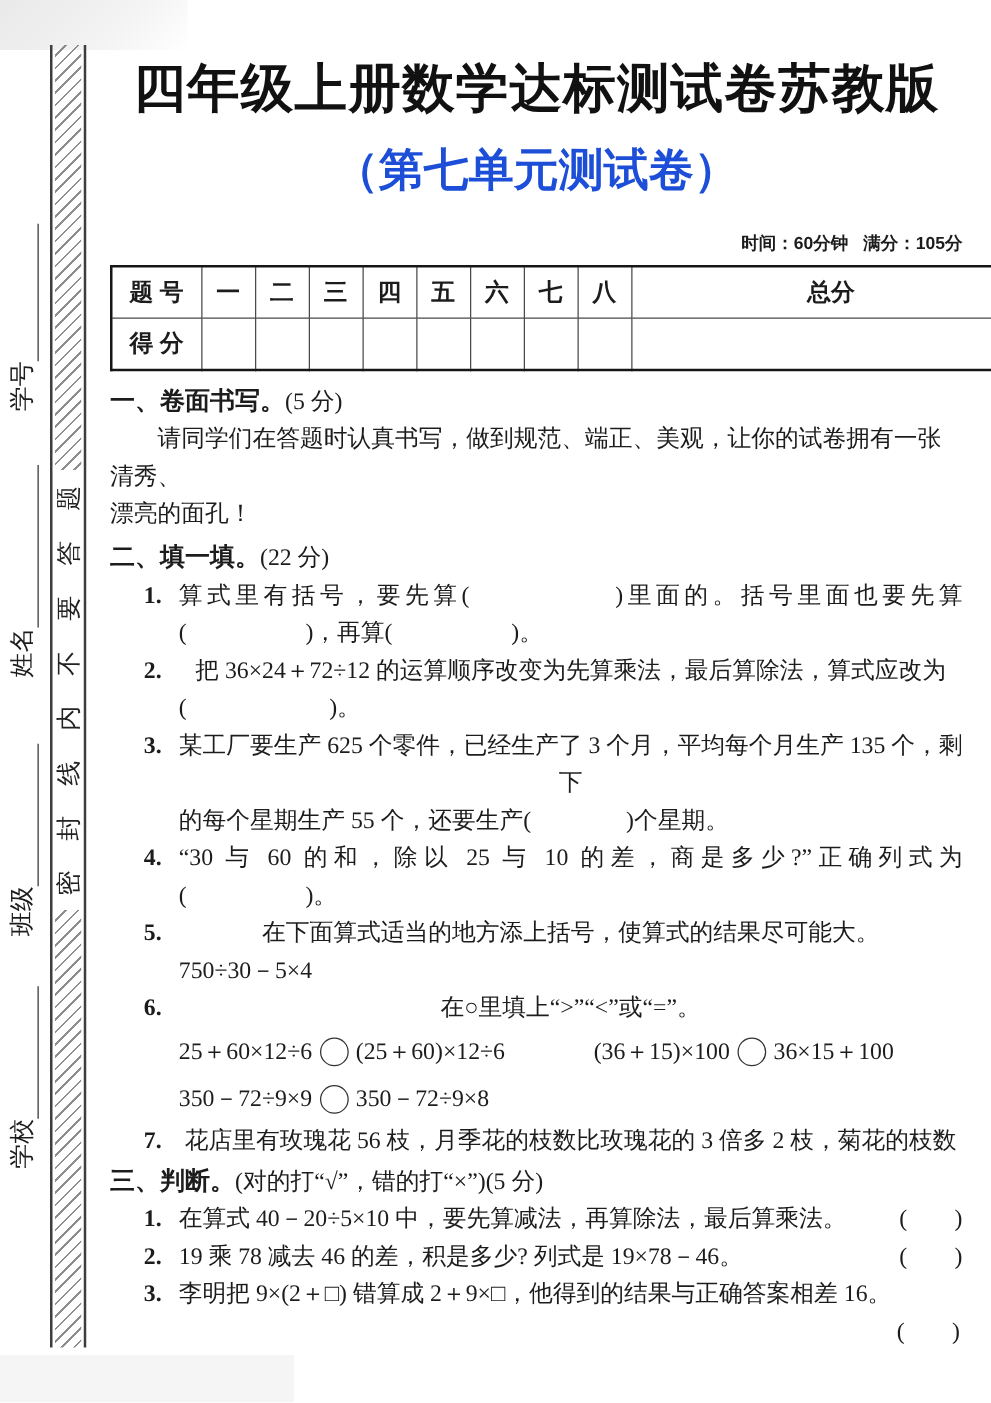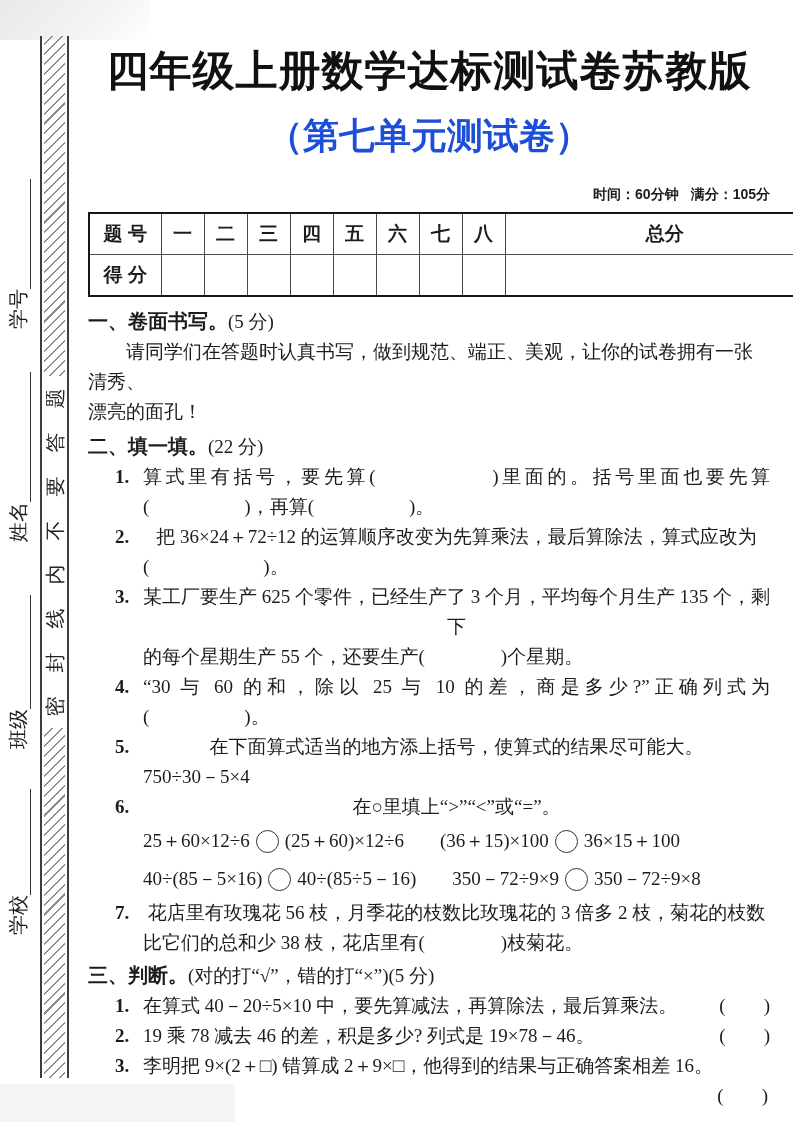--- a/index.html
+++ b/index.html
@@ -60,21 +60,21 @@
   .line{font-size:19px;line-height:30px;}
   .indent{text-indent:38px;}
   .qline{display:flex;padding-left:27px;}
   .qnum{flex:none;width:28px;font-weight:700;}
   .qtext{display:block;flex:1;min-width:0;text-align:center;}
   .stretch{text-align:justify;text-align-last:justify;}
   .cont{padding-left:55px;}
   .ans{flex:none;margin-left:auto;text-align:right;}
   .ansline{text-align:right;padding-right:2px;}
 
-  .q6row{display:flex;align-items:center;padding-left:55px;height:38px;font-size:19px;}
+  .q6row{display:flex;align-items:center;padding-left:55px;height:38px;font-size:19px;gap:35px;}
   .pair{display:inline-flex;align-items:center;white-space:nowrap;}
   .pair + .pair{margin-left:36px;}
   .cmp-circle{display:inline-block;width:21px;height:21px;border:1.5px solid #333;
     border-radius:50%;margin:0 6px;flex:none;}
 </style>
 </head>
 <body>
 
 <div class="page">
   <div class="corner-shade"></div>
@@ -219,36 +219,30 @@
           <span>(25＋60)×12÷6</span>
       </span>
       <span class="pair">
         <span>(36＋15)×100</span>
           <span class="cmp-circle"></span>
           <span>36×15＋100</span>
       </span>
     </div>
     <div class="q6row">
       <span class="pair">
-        <span>40÷(85－5×16)</span>
-          <span class="cmp-circle"></span>
-          <span>40÷(85÷5－16)</span>
-      </span>
-      <span class="pair">
         <span>350－72÷9×9</span>
           <span class="cmp-circle"></span>
           <span>350－72÷9×8</span>
       </span>
     </div>
 
     <div class="line qline">
       <span class="qnum">7.</span>
       <span class="qtext">花店里有玫瑰花 56 枝，月季花的枝数比玫瑰花的 3 倍多 2 枝，菊花的枝数</span>
     </div>
-    <div class="line cont">比它们的总和少 38 枝，花店里有(　　　　)枝菊花。</div>
 
     <div class="sec-head mt2">
       <span class="sh">三、判断。</span><span class="score">(对的打“√”，错的打“×”)(5 分)</span>
     </div>
 
     <div class="line qline">
       <span class="qnum">1.</span>
       <span>在算式 40－20÷5×10 中，要先算减法，再算除法，最后算乘法。</span>
       <span class="ans">(　　)</span>
     </div>

